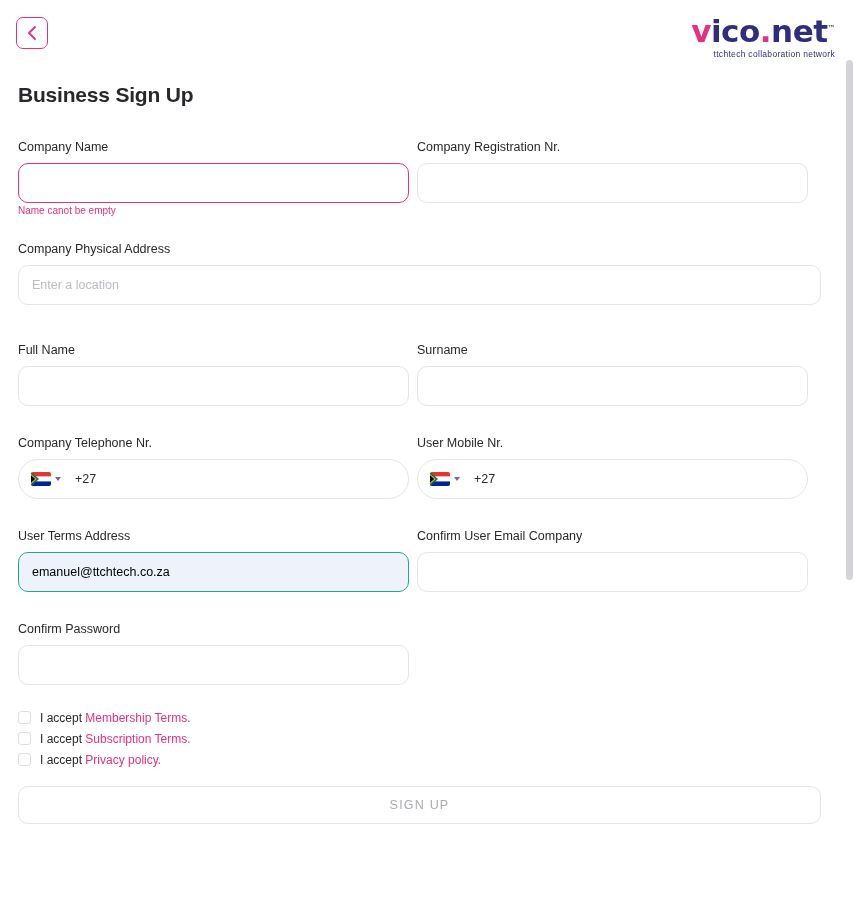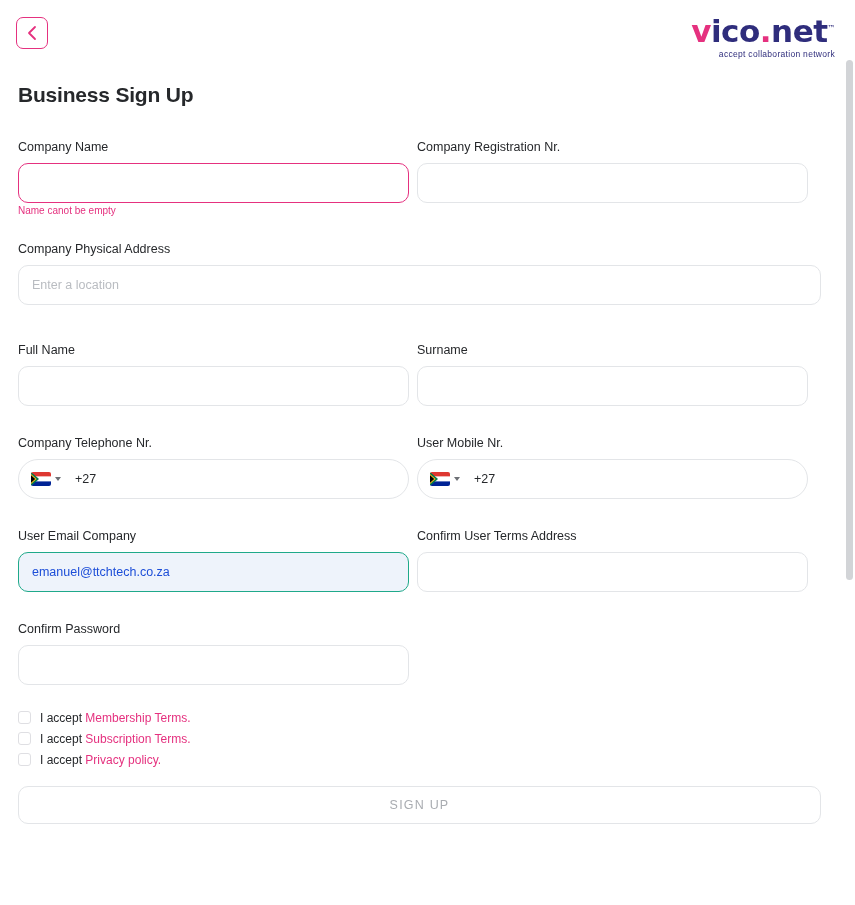--- a/index.html
+++ b/index.html
@@ -122,21 +122,21 @@
     line-height: 15px;
   }
   .input {
     width: 100%;
     height: 40px;
     border-radius: 10px;
     border: 1px solid #e3e5e8;
     background: #ffffff;
     font-family: "Liberation Sans", sans-serif;
     font-size: 12.5px;
-    color: #1d4ed8;
+    color: #000000;
     padding: 0 13px;
     outline: none;
     display: flex;
     align-items: center;
   }
   .input::placeholder { color: #b9bcc1; }
   input.input { line-height: 40px; }
 
   .input.error {
     border: 1.4px solid #e5317f;
@@ -235,21 +235,21 @@
   <div class="back-btn">
     <span>
       <svg width="13" height="16" viewBox="0 0 13 16">
         <polyline points="9,2 3,8 9,14" fill="none" stroke="#e5317f" stroke-width="1.8" stroke-linecap="round" stroke-linejoin="round"></polyline>
       </svg>
     </span>
   </div>
 
   <div class="logo">
     <div class="logo-main"><span class="v">v</span><span>ico</span><span class="dot">.</span><span>net</span><span class="logo-tm">™</span></div>
-    <div class="logo-sub">accept collaboration network</div>
+    <div class="logo-sub">ttchtech collaboration network</div>
   </div>
 
   <div class="page-title">Business Sign Up</div>
 
   <div class="form">
 
     <div class="row">
       <div class="col">
         <div class="field">
           <div class="label">Company Name</div>
@@ -327,27 +327,27 @@
             <span class="dial">+27</span>
           </div>
         </div>
       </div>
     </div>
 
 
     <div class="row" style="margin-top:21px;">
       <div class="col">
         <div class="field">
-          <div class="label">User Email Company</div>
+          <div class="label">User Terms Address</div>
           <input class="input valid" type="text" value="emanuel@ttchtech.co.za" style="">
         </div>
       </div>
       <div class="col">
         <div class="field">
-          <div class="label">Confirm User Terms Address</div>
+          <div class="label">Confirm User Email Company</div>
           <input class="input" type="text" value="" style="">
         </div>
       </div>
     </div>
 
     <div class="row" style="margin-top:21px;">
       <div class="col">
         <div class="field">
           <div class="label">Confirm Password</div>
           <input class="input" type="text" value="" style="">

